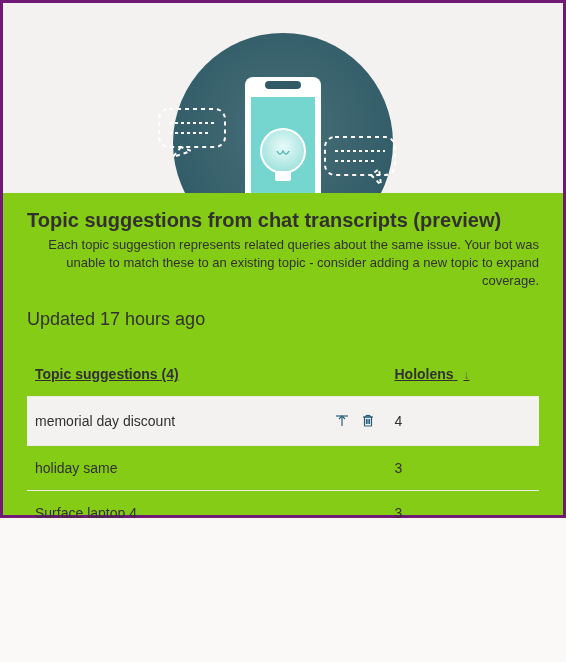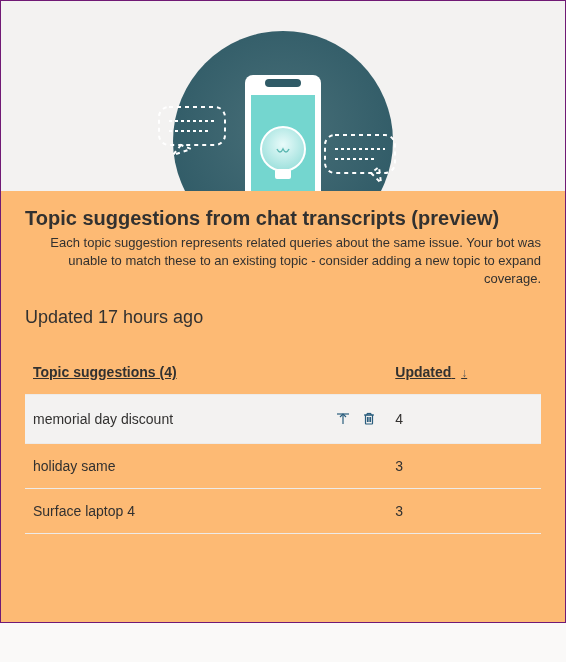--- a/index.html
+++ b/index.html
@@ -6,23 +6,23 @@
   body {
     margin: 0;
     padding: 0;
     background: #faf9f8;
     font-family: "Segoe UI", -apple-system, BlinkMacSystemFont, sans-serif;
     color: #323130;
     font-size: 14px;
   }
   .card {
     width: 566px;
-    height: 623px;
-    background: #fdba74;
-    border: 1px solid #701a75;
+    height: 518px;
+    background: #84cc16;
+    border: 3px solid #701a75;
     position: relative;
   }
   .hero {
     height: 190px;
     background: #f3f2f1;
     position: relative;
     overflow: hidden;
     display: flex;
     justify-content: center;
     align-items: flex-end;
@@ -156,21 +156,21 @@
   </div>
 
   <div class="table-wrap">
     <table class="table">
       <thead>
         <tr class="thead-row">
           <th colspan="2">
             <span>Topic suggestions (4)</span>
           </th>
           <th class="col-sessions">
-            <span>Updated</span>
+            <span>Hololens</span>
             <span class="sort-arrow">↓</span>
           </th>
         </tr>
       </thead>
       <tbody>
 
       <tr class="row hovered">
             <td class="cell-name">memorial day discount</td>
             <td class="cell-actions"><span class="icon-btn">
                 <svg width="16" height="16" viewBox="0 0 16 16" fill="none" stroke="currentColor" stroke-width="1.2">

